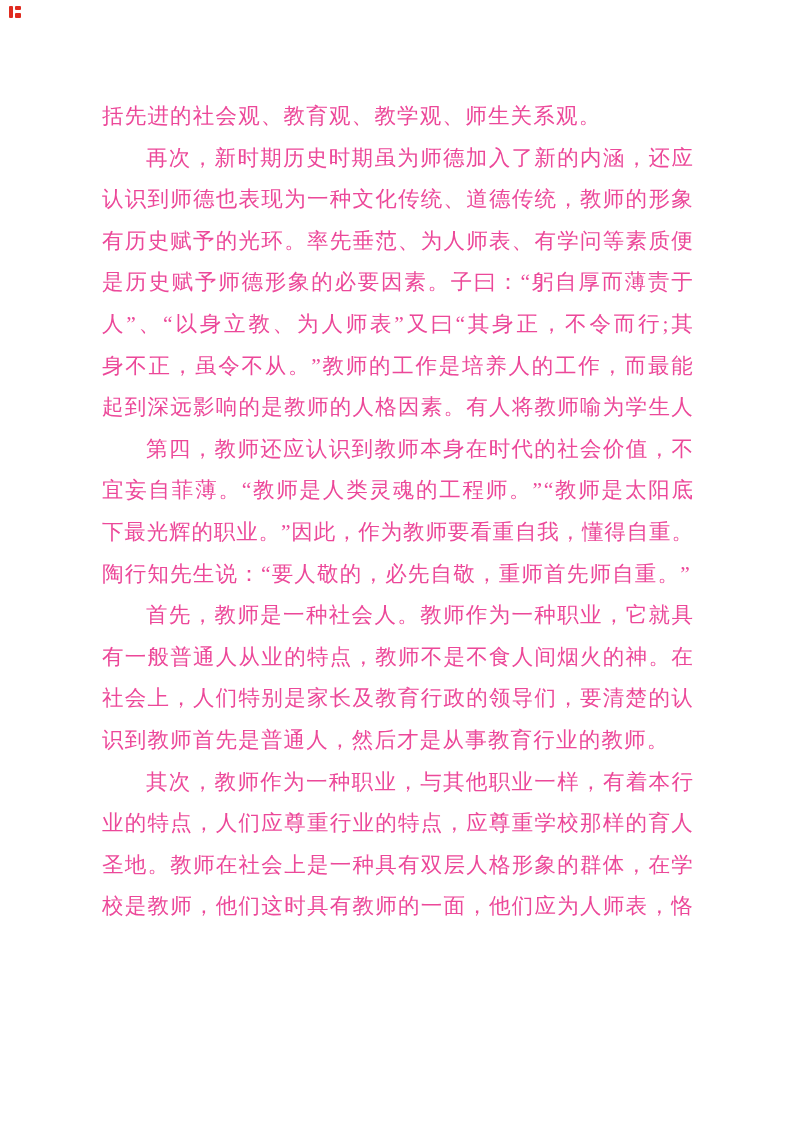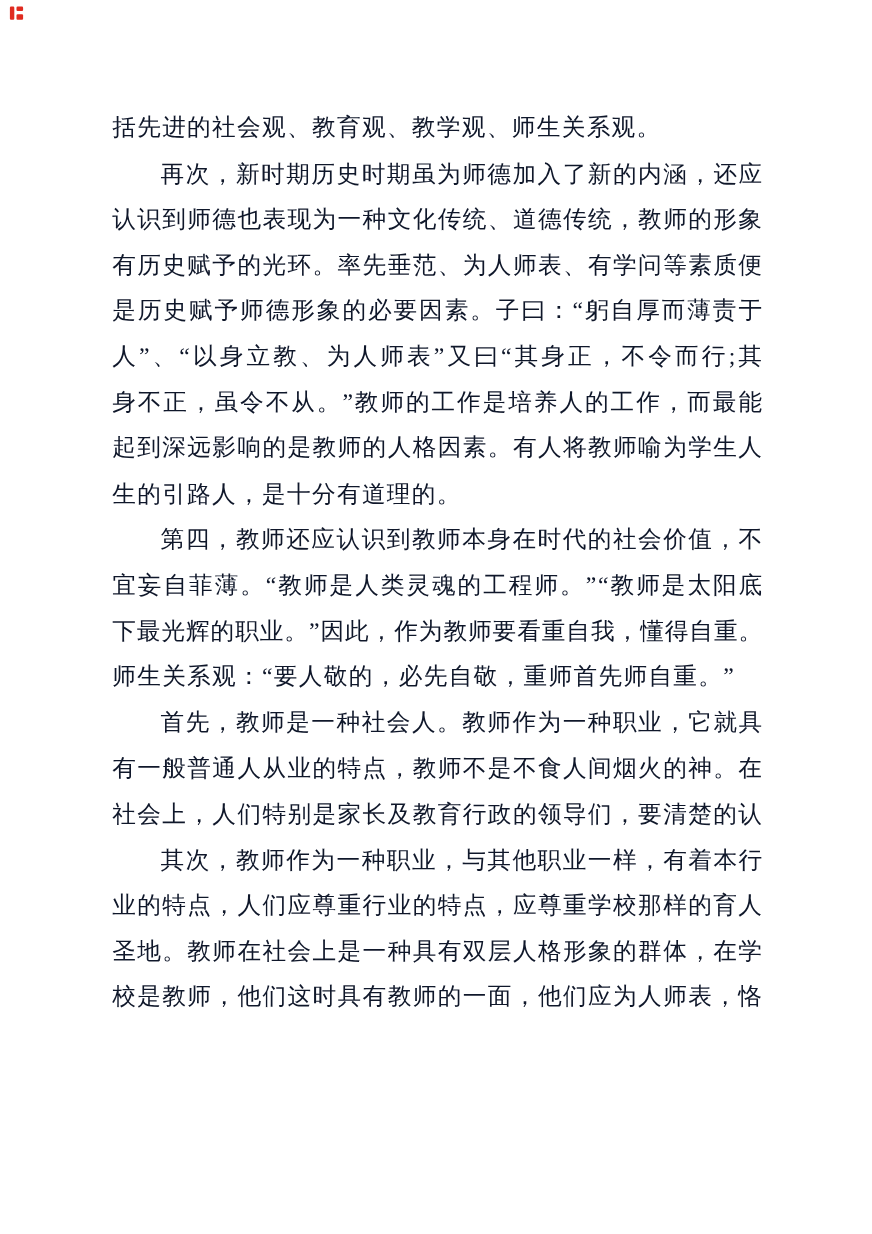--- a/index.html
+++ b/index.html
@@ -61,21 +61,21 @@
 <div class="page">
 
   <svg class="corner-mark" viewBox="0 0 14 16" xmlns="http://www.w3.org/2000/svg" aria-hidden="true">
     <g id="corner-mark-shapes" fill="#e02b20">
       <rect x="1" y="2" width="4" height="12" rx="1"></rect>
       <rect x="7" y="2" width="6" height="4" rx="1"></rect>
       <rect x="7" y="9" width="6" height="5" rx="1"></rect>
     </g>
   </svg>
 
-  <div class="text-block" style="color: #0f172a;">
+  <div class="text-block" style="color: #ec4899;">
 
   <div class="line">括先进的社会观、教育观、教学观、师生关系观。</div>
       <div class="line indent fill">
         <span>再</span>
         <span>次</span>
         <span>，</span>
         <span>新</span>
         <span>时</span>
         <span>期</span>
         <span>历</span>
@@ -259,21 +259,20 @@
         <span>人</span>
         <span>将</span>
         <span>教</span>
         <span>师</span>
         <span>喻</span>
         <span>为</span>
         <span>学</span>
         <span>生</span>
         <span>人</span>
       </div>
-      <div class="line">生的引路人，是十分有道理的。</div>
       <div class="line indent fill">
         <span>第</span>
         <span>四</span>
         <span>，</span>
         <span>教</span>
         <span>师</span>
         <span>还</span>
         <span>应</span>
         <span>认</span>
         <span>识</span>
@@ -344,21 +343,21 @@
         <span>重</span>
         <span>自</span>
         <span>我</span>
         <span>，</span>
         <span>懂</span>
         <span>得</span>
         <span>自</span>
         <span>重</span>
         <span>。</span>
       </div>
-      <div class="line">师生关系观：“要人敬的，必先自敬，重师首先师自重。”</div>
+      <div class="line">陶行知先生说：“要人敬的，必先自敬，重师首先师自重。”</div>
       <div class="line indent fill">
         <span>首</span>
         <span>先</span>
         <span>，</span>
         <span>教</span>
         <span>师</span>
         <span>是</span>
         <span>一</span>
         <span>种</span>
         <span>社</span>
@@ -427,20 +426,21 @@
         <span>领</span>
         <span>导</span>
         <span>们</span>
         <span>，</span>
         <span>要</span>
         <span>清</span>
         <span>楚</span>
         <span>的</span>
         <span>认</span>
       </div>
+      <div class="line">识到教师首先是普通人，然后才是从事教育行业的教师。</div>
       <div class="line indent fill">
         <span>其</span>
         <span>次</span>
         <span>，</span>
         <span>教</span>
         <span>师</span>
         <span>作</span>
         <span>为</span>
         <span>一</span>
         <span>种</span>

